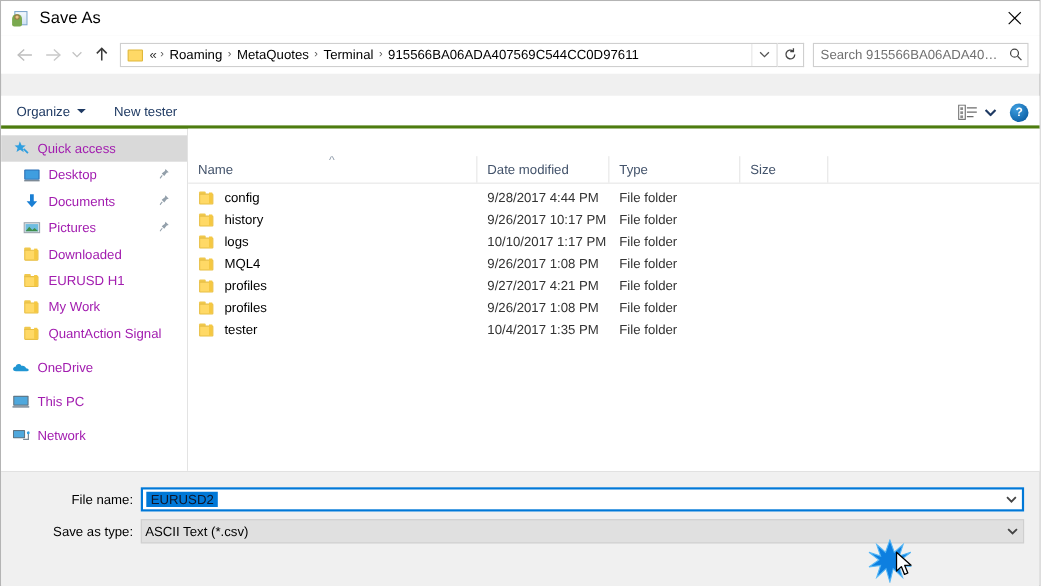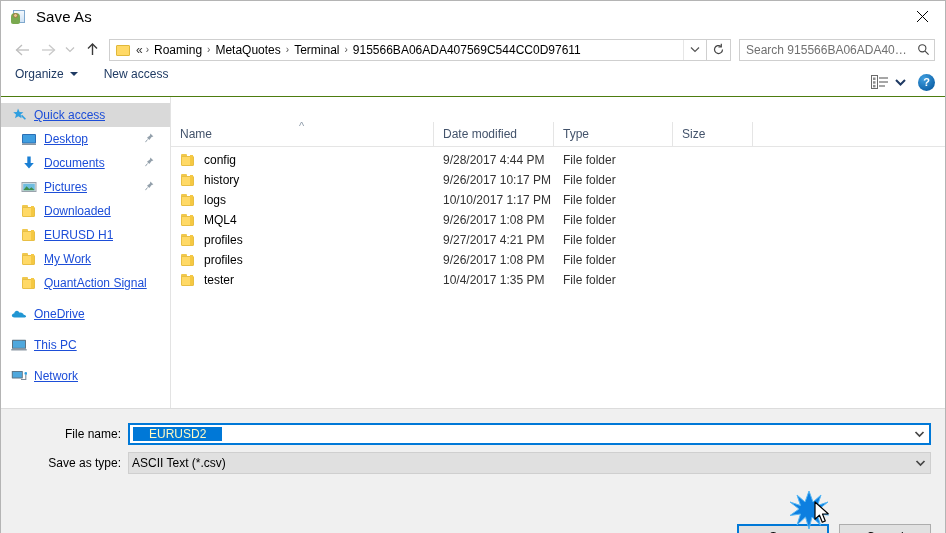--- a/index.html
+++ b/index.html
@@ -168,26 +168,27 @@
     overflow: hidden;
     white-space: nowrap;
     text-overflow: ellipsis;
   }
   .searchbox .mag { width: 22px; display:flex; align-items:center; justify-content:center; flex:none;}
 
   
   .cmdbar {
     height: 30px;
     background: #fff;
-    border-bottom: 1px solid #4d7c0f;
-    display: flex;
-    align-items: flex-start;
+    border-bottom: 3px solid #4d7c0f;
+    display: flex;
+    align-items: center;
     padding-left: 14px;
     box-sizing: border-box;
     position: relative;
+    margin-top: 20px;
   }
   .cmd {
     font-size: 12px;
     color: #1f3a63;
     display: flex;
     align-items: center;
     margin-right: 26px;
   }
   .cmd .tri {
     margin-left: 6px;
@@ -231,26 +232,25 @@
     border-right: 1px solid #e3e3e3;
     padding-top: 6px;
     box-sizing: border-box;
     overflow: hidden;
   }
   .s-item {
     height: 24px;
     display: flex;
     align-items: center;
     font-size: 12px;
-    color: #1d4ed8;
+    color: #a21caf;
     padding-left: 20px;
     box-sizing: border-box;
     position: relative;
     white-space: nowrap;
-    text-decoration: underline;
   }
   .s-item.selected {
     background: #d9d9d9;
   }
   .s-item.root { padding-left: 10px; }
   .s-item .ico {
     width: 16px; height: 16px;
     margin-right: 7px;
     flex: none;
     position: relative;
@@ -387,22 +387,22 @@
   }
   .combo .val {
     flex: 1 1 auto;
     font-size: 12px;
     padding-left: 3px;
     overflow: hidden;
     white-space: nowrap;
   }
   .combo .val .sel {
     background: #0078d7;
-    color: #fef9c3;
-    padding: 1px 16px;
+    color: #0f172a;
+    padding: 1px 4px;
   }
   .combo .cb-arrow {
     width: 20px;
     display: flex; align-items: center; justify-content: center;
     flex: none;
   }
 
   
   .btnrow {
     position: absolute;
@@ -537,21 +537,21 @@
       </div>
     </div>
   </div>
 
   <div class="cmdbar">
     <div class="cmd">
       <span>Organize</span>
       <span class="tri"></span>
     </div>
     <div class="cmd">
-      <span>New access</span>
+      <span>New tester</span>
     </div>
 
     <div class="cmdbar-right">
       <div class="viewicon">
         <svg width="18" height="14" viewBox="0 0 18 14">
           <rect x="0.5" y="0.5" width="6" height="13" fill="none" stroke="#6b6b6b" stroke-width="1"></rect>
           <rect x="2" y="2.5" width="2.5" height="2.5" fill="#8c8c8c"></rect>
           <rect x="2" y="6.2" width="2.5" height="2.5" fill="#8c8c8c"></rect>
           <rect x="2" y="9.9" width="2.5" height="2.5" fill="#8c8c8c"></rect>
           <line x1="8" y1="3" x2="17" y2="3" stroke="#6b6b6b" stroke-width="1.2"></line>

